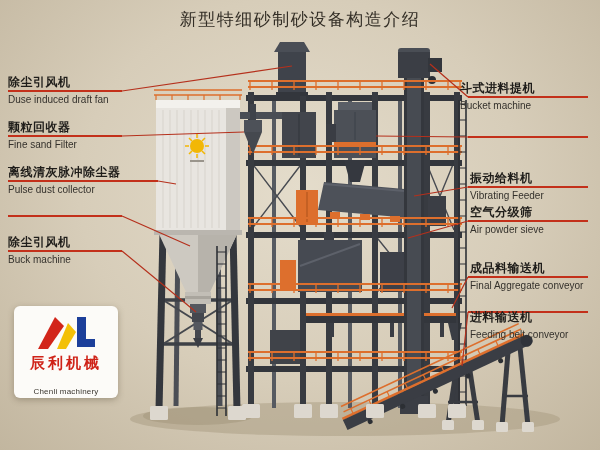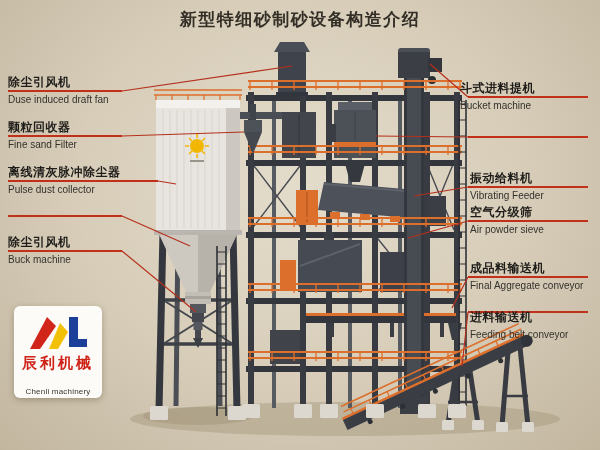--- a/index.html
+++ b/index.html
@@ -1,25 +1,25 @@
 <!DOCTYPE html>
 <html><head>
 <meta charset="utf-8">
 <style>
   *{margin:0;padding:0;box-sizing:border-box}
   html,body{width:600px;height:450px;overflow:hidden;font-family:"Liberation Sans",sans-serif}
   .stage{position:relative;width:600px;height:450px;overflow:hidden;
     background:radial-gradient(ellipse at 50% 42%, #e4dccb 0%, #d7cdb9 52%, #c2b69f 100%)}
   .title{position:absolute;top:8px;left:0;width:100%;text-align:center;
-    font-size:17px;font-weight:bold;color:#332e26;letter-spacing:1.5px}
+    font-size:17px;font-weight:normal;color:#332e26;letter-spacing:1.5px}
   svg.art{position:absolute;left:0;top:0}
   .lbl{position:absolute;line-height:1}
   .lbl .zh{font-size:12px;font-weight:bold;color:#1f1d1a;letter-spacing:.5px;height:15px}
   .lbl .en{font-size:10px;color:#34312c;margin-top:4px;white-space:nowrap}
-  .logo-box{position:absolute;left:14px;top:306px;width:88px;height:92px;background:#fcfbf8;
+  .logo-box{position:absolute;left:14px;top:306px;width:104px;height:92px;background:#fcfbf8;
     border-radius:6px;box-shadow:0 2px 6px rgba(80,70,50,.35);
     display:flex;flex-direction:column;align-items:center;padding-top:7px}
   .logo-zh{font-size:15px;font-weight:bold;color:#cf2318;letter-spacing:3px;margin-top:3px}
   .logo-en{font-size:8px;color:#3a362f;margin-top:14px;letter-spacing:.2px}
 </style>
 </head>
 <body>
 
 <div class="stage">
 

